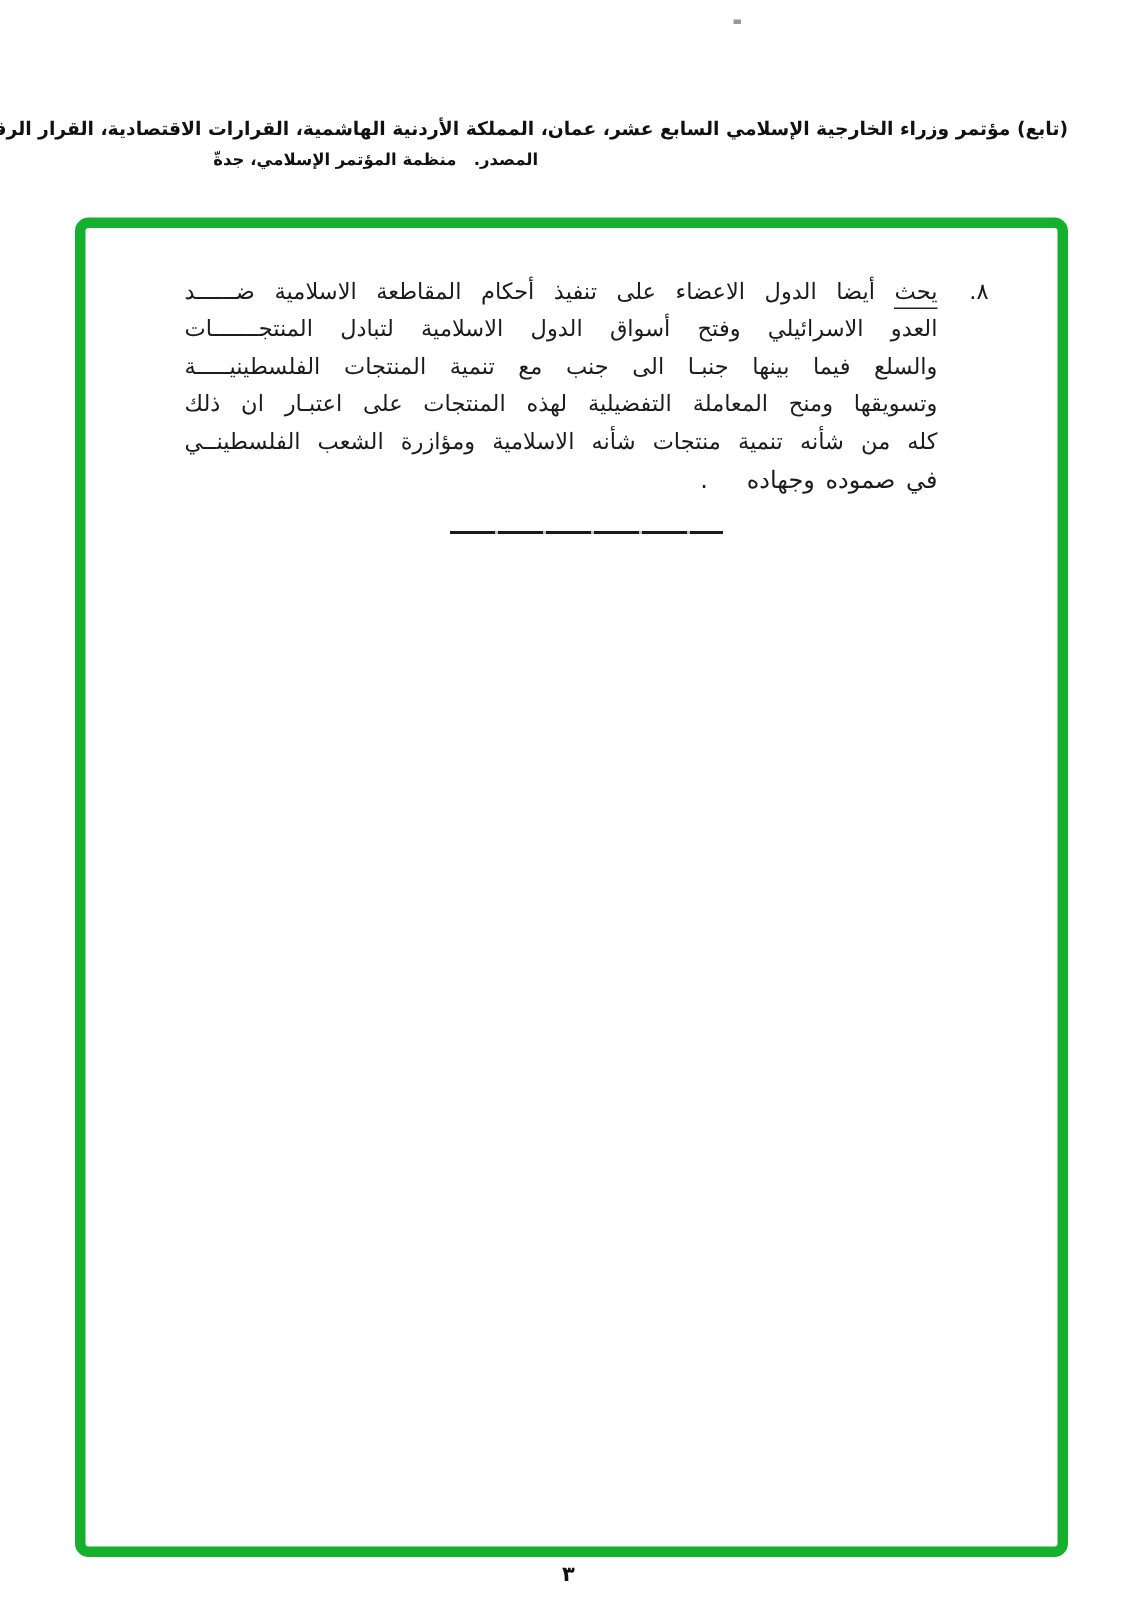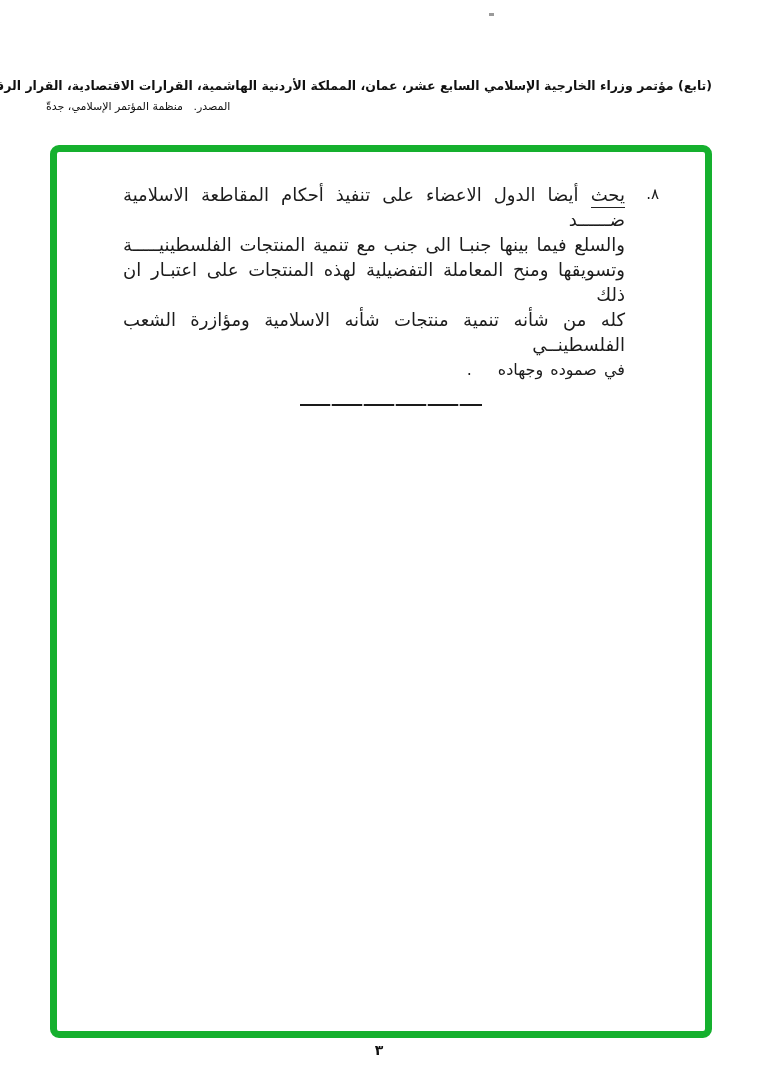--- a/index.html
+++ b/index.html
@@ -34,22 +34,22 @@
     font-size: 12.5px;
     font-weight: 700;
     white-space: nowrap;
     text-align: right;
     color: #111;
     letter-spacing: 0px;
   }
   .header-source {
     margin-top: 7px;
     font-size: 11px;
-    font-weight: 400;
-    text-align: left;
+    font-weight: 700;
+    text-align: center;
     padding-right: 257px; 
     color: #111;
     white-space: nowrap;
   }
   .doc-box {
     position: absolute;
     left: 50px;
     top: 145px;
     width: 662px;
     height: 893px;
@@ -71,21 +71,21 @@
     font-size: 15px;
     line-height: 25px;
     text-align: right;
     white-space: nowrap;
   }
   .item-lines {
     flex: 1 1 auto;
     min-width: 0;
   }
   .bline {
-    font-size: 18px;
+    font-size: 15px;
     line-height: 25px;
     text-align: justify;
     text-align-last: justify;
     text-justify: inter-word;
     word-spacing: 2px;
     white-space: normal;
   }
   .bline-last {
     font-size: 16px;
     line-height: 25px;
@@ -128,20 +128,21 @@
 
 <div class="doc-box">
   <div class="doc-content">
     <div class="item">
       <div class="item-marker">٨.</div>
       <div class="item-lines">
         <div class="bline">
           <span class="u">يحث</span>
           <span>أيضا الدول الاعضاء على تنفيذ أحكام المقاطعة الاسلامية ضــــــد</span>
         </div>
+        <div class="bline">العدو الاسرائيلي وفتح أسواق الدول الاسلامية لتبادل المنتجـــــــات</div>
         <div class="bline">والسلع فيما بينها جنبـا الى جنب مع تنمية المنتجات الفلسطينيـــــة</div>
         <div class="bline">وتسويقها ومنح المعاملة التفضيلية لهذه المنتجات على اعتبـار ان ذلك</div>
         <div class="bline">كله من شأنه تنمية منتجات شأنه الاسلامية ومؤازرة الشعب الفلسطينــي</div>
         <div class="bline-last">
           <span>في صموده وجهاده</span><span class="dot">.</span>
         </div>
       </div>
     </div>
     <div class="divider"></div>
   </div>

